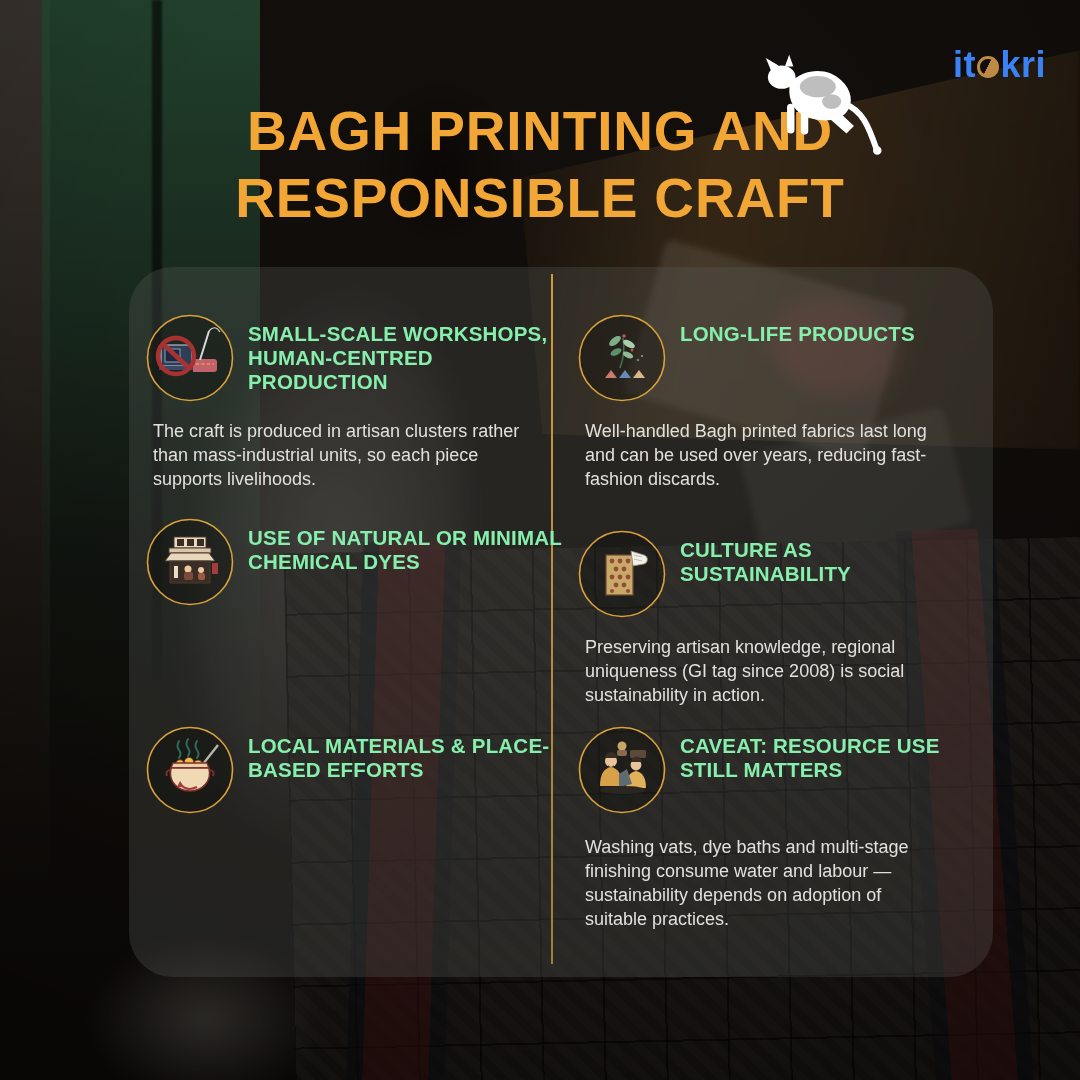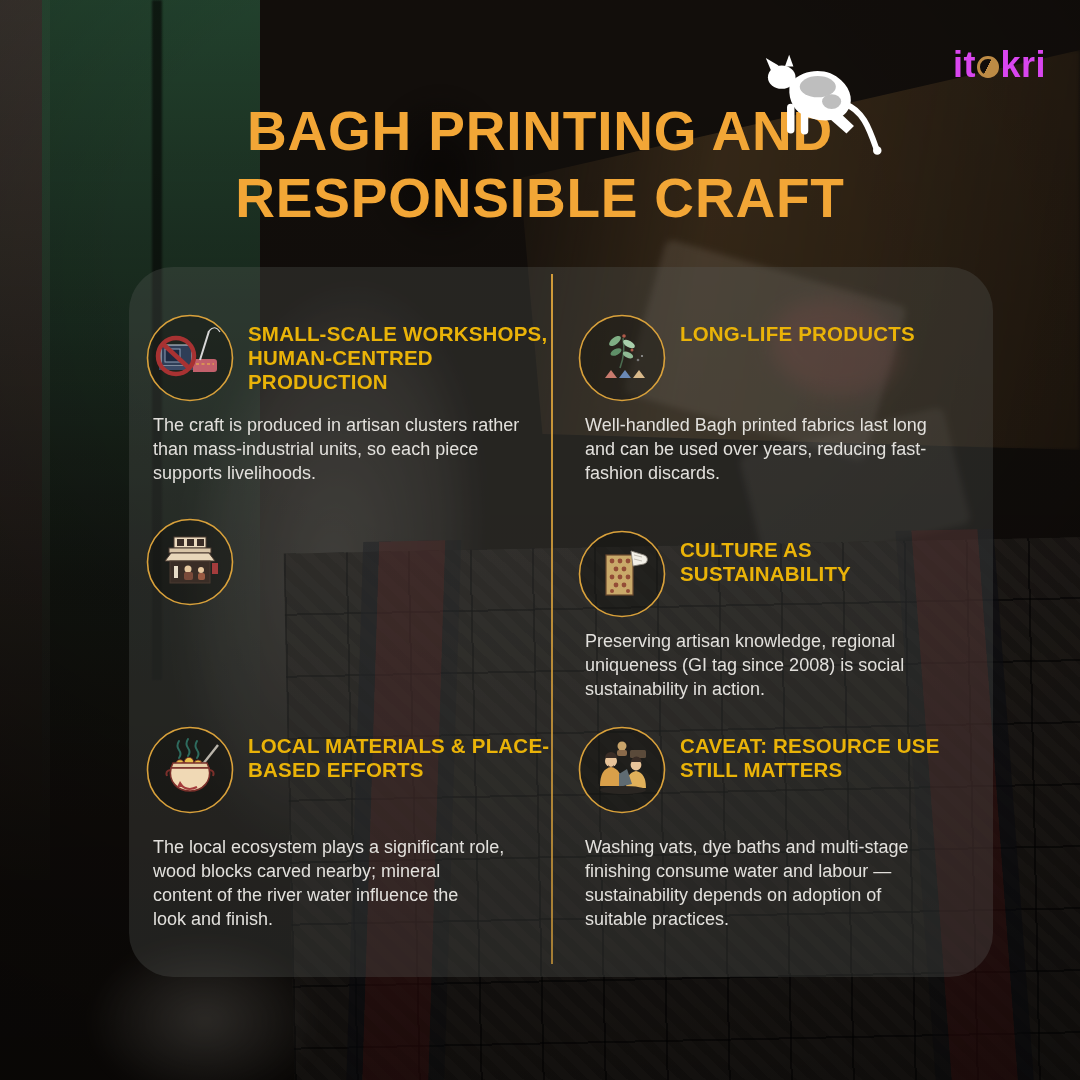--- a/index.html
+++ b/index.html
@@ -39,21 +39,21 @@
   .bg-band.left { left:78px; transform:skewX(-3deg); box-shadow:-16px 0 0 rgba(18,20,28,0.6), 16px 0 0 rgba(18,20,28,0.4); }
   .bg-band.right { right:118px; transform:skewX(3deg); box-shadow:-16px 0 0 rgba(18,20,28,0.4), 16px 0 0 rgba(18,20,28,0.6); }
   .bg-fabric-bl { left:50px; top:910px; width:310px; height:220px; border-radius:50%;
     background:radial-gradient(closest-side, rgba(218,212,200,0.42), rgba(218,212,200,0) 75%); filter:blur(8px); }
   .bg-vignette { inset:0;
     background:
       radial-gradient(130% 105% at 45% 22%, rgba(0,0,0,0) 25%, rgba(0,0,0,0.5) 100%),
       linear-gradient(180deg, rgba(0,0,0,0.22), rgba(0,0,0,0.4)); }
 
   
-  .logo { position:absolute; top:44px; right:34px; color:#d946ef; font-size:36px; font-weight:700;
+  .logo { position:absolute; top:44px; right:34px; color:#3b82f6; font-size:36px; font-weight:700;
     letter-spacing:0.5px; display:flex; align-items:center; }
   .logo-o { display:inline-block; width:0.60em; height:0.60em; border:0.10em solid #BD8B45; border-radius:50%;
     margin:0 0.04em; position:relative; top:0.05em;
     background:linear-gradient(115deg, rgba(189,139,69,0) 48%, #BD8B45 48%); }
 
   
   .title { position:absolute; top:98px; left:0; width:100%; text-align:center;
     color:#F2A636; font-size:55px; font-weight:800; line-height:1.22; letter-spacing:0.8px;
     white-space:pre-line; }
 
@@ -62,23 +62,23 @@
   
   .panel { position:absolute; left:129px; top:267px; width:864px; height:710px;
     background:rgba(88,94,88,0.30); border-radius:44px; }
   .divider { position:absolute; left:551px; top:274px; width:2px; height:690px;
     background:linear-gradient(180deg, rgba(217,161,59,0.95), rgba(217,161,59,0.7)); }
 
   
   .item { position:absolute; width:420px; }
   .item-head { display:flex; gap:14px; align-items:flex-start; min-height:94px; }
   .icon-circle { width:88px; height:88px; flex:none; }
-  .item-title { padding-top:8px; color:#eab308; font-size:20.5px; font-weight:700;
+  .item-title { padding-top:8px; color:#86efac; font-size:20.5px; font-weight:700;
     line-height:1.18; letter-spacing:0.2px; white-space:pre-line; }
-  .item-body { margin-top:6px; margin-left:7px; color:#E2E0DC; font-size:18px;
+  .item-body { margin-top:12px; margin-left:7px; color:#E2E0DC; font-size:18px;
     line-height:1.33; white-space:pre-line; }
   .item-body.gap-lg { margin-top:16px; }
 </style>
 </head>
 <body>
 
 <div class="canvas">
 
   <div class="bg bg-wallgray"></div>
   <div class="bg bg-door"></div>
@@ -184,20 +184,22 @@
         <rect x="23" y="30" width="42" height="5" fill="#d9c6a8" stroke="#4a3a30" stroke-width="1"></rect>
         <polygon points="19,43 69,43 63,35 25,35" fill="#e8d7ba" stroke="#4a3a30" stroke-width="1"></polygon>
         <rect x="24" y="43" width="40" height="22" fill="#3a2d26" stroke="#4a3a30" stroke-width="1"></rect>
         <rect x="28" y="48" width="4" height="12" fill="#e8dcc8"></rect>
         <circle cx="42" cy="51" r="3.5" fill="#e8c9a0"></circle>
         <rect x="38" y="54" width="9" height="8" rx="2" fill="#7a4a3a"></rect>
         <circle cx="55" cy="52" r="3" fill="#e8c9a0"></circle>
         <rect x="52" y="55" width="7" height="7" rx="2" fill="#9a5a42"></rect>
         <rect x="66" y="45" width="6" height="11" fill="#a43c3c"></rect>
       </svg>
+      <div class="item-title">USE OF NATURAL OR MINIMAL
+CHEMICAL DYES</div>
     </div>
   </div>
 
   <div class="item" style="left:578px; top:530px;">
     <div class="item-head">
       <svg class="icon-circle" viewBox="0 0 88 88">
         <circle cx="44" cy="44" r="42.5" fill="rgba(10,8,6,0.35)" stroke="#D9A13B" stroke-width="1.6"></circle>
         <rect x="28" y="25" width="27" height="40" fill="#c9a96a" stroke="#6b4a2f" stroke-width="1.2"></rect>
         <g fill="#8a3c2e" opacity="0.85">
           <circle cx="34" cy="31" r="2.4"></circle>
@@ -246,24 +248,20 @@
         <path d="M25,42 h38 l-2,-5 h-34 z" fill="#e8cfa8" stroke="#7a2f2a" stroke-width="1.4"></path>
         <path d="M25,42 c-3,13 6,23 19,23 c13,0 22,-10 19,-23 z" fill="#f0d9b5" stroke="#7a2f2a" stroke-width="1.6"></path>
         <path d="M24,44 q-5,1 -3,6" stroke="#7a2f2a" stroke-width="2" fill="none"></path>
         <path d="M64,44 q5,1 3,6" stroke="#7a2f2a" stroke-width="2" fill="none"></path>
         <path d="M34,58 q7,8 17,3" stroke="#a43c3c" stroke-width="2" fill="none"></path>
         <polygon points="34,55 31,61 38,61" fill="#a43c3c"></polygon>
       </svg>
       <div class="item-title">LOCAL MATERIALS &amp; PLACE-
 BASED EFFORTS</div>
     </div>
-    <div class="item-body gap-lg">The local ecosystem plays a significant role,
-wood blocks carved nearby; mineral
-content of the river water influence the
-look and finish.</div>
   </div>
 
   <div class="item" style="left:578px; top:726px;">
     <div class="item-head">
       <svg class="icon-circle" viewBox="0 0 88 88">
         <circle cx="44" cy="44" r="42.5" fill="rgba(10,8,6,0.35)" stroke="#D9A13B" stroke-width="1.6"></circle>
         <rect x="52" y="24" width="16" height="8" rx="1.5" fill="#5a4a3a"></rect>
         <circle cx="44" cy="20" r="4.5" fill="#c9a46a"></circle>
         <rect x="39" y="24" width="10" height="6" rx="2" fill="#8a6a4a"></rect>
         <circle cx="33" cy="35" r="6" fill="#e8c49a"></circle>

